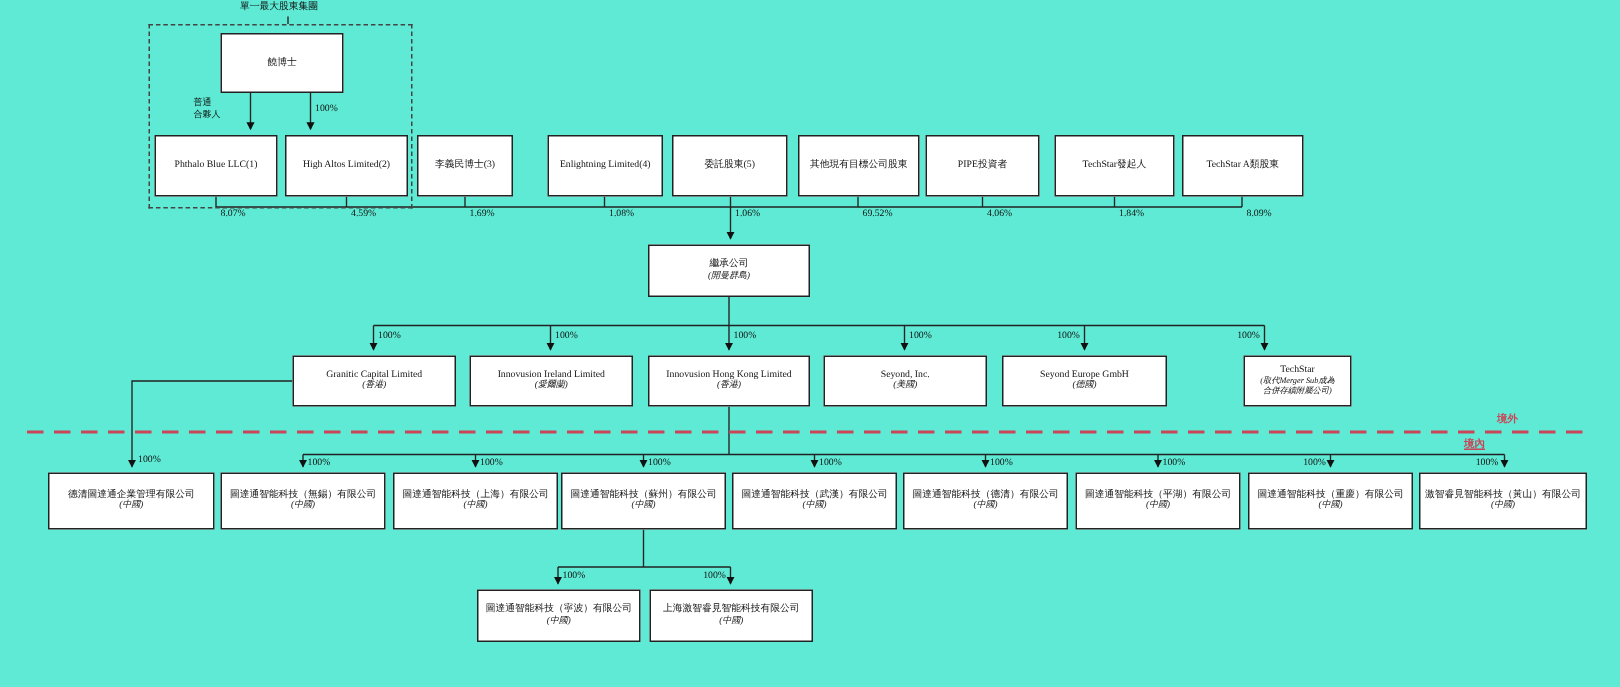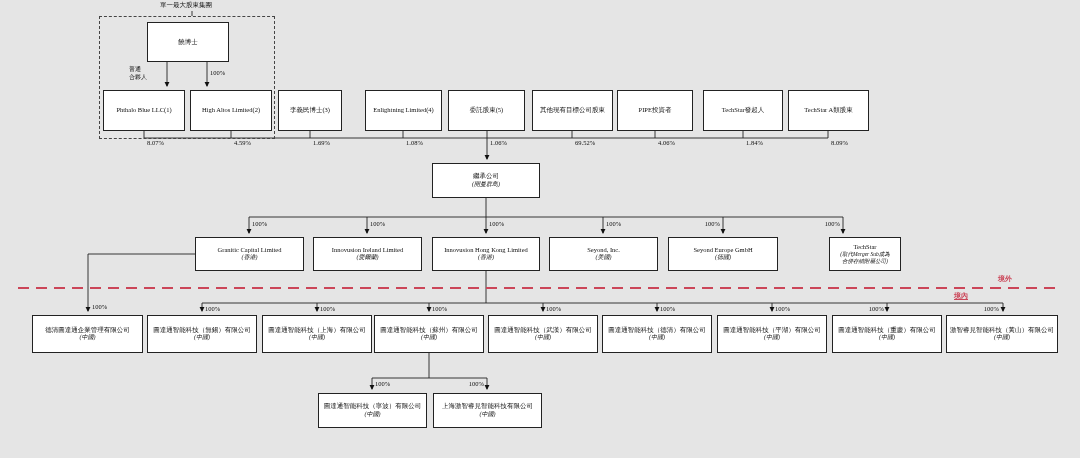--- a/index.html
+++ b/index.html
@@ -1,17 +1,17 @@
 <!DOCTYPE html>
 <html><head>
 <meta charset="utf-8">
 <style>
   html,body{margin:0;padding:0;background:#ffffff;}
   #canvas{
-    position:relative;width:1080px;height:458px;background:#e5e5e5;overflow:hidden;
+    position:relative;width:1080px;height:458px;background:#5eead4;overflow:hidden;
     font-family:"Liberation Serif","DejaVu Serif",serif;color:#111;
   }
   #wires{position:absolute;left:0;top:0;width:1080px;height:458px;}
   .ebox{
     position:absolute;box-sizing:border-box;border:1px solid #222;background:#fff;
     display:flex;flex-direction:column;align-items:center;justify-content:center;
     text-align:center;font-size:6.5px;line-height:1.3;padding:1px 2px;
   }
   .nm{display:block;white-space:pre-line;}
   .sub{display:block;font-style:italic;font-size:6px;white-space:pre-line;}
@@ -165,21 +165,21 @@
     </div>
 
   <div class="pct" style="left:252px;top:221px;">100%</div>
   <div class="pct" style="left:370px;top:221px;">100%</div>
   <div class="pct" style="left:489px;top:221px;">100%</div>
   <div class="pct" style="left:606px;top:221px;">100%</div>
   <div class="pct r" style="left:692px;top:221px;width:28px;">100%</div>
   <div class="pct r" style="left:812px;top:221px;width:28px;">100%</div>
 
   <div class="divlabel red" style="left:998px;top:276px;">境外</div>
-  <div class="divlabel red" style="left:954px;top:293px;text-decoration:underline;">境內</div>
+  <div class="divlabel red" style="left:976px;top:293px;text-decoration:underline;">境內</div>
 
   <div class="ebox" style="left:32px;top:315px;width:111px;height:38px;">
     <span class="nm">德清圖達通企業管理有限公司</span>
     <span class="sub">(中國)</span>
     </div>
   <div class="ebox" style="left:147px;top:315px;width:110px;height:38px;">
     <span class="nm">圖達通智能科技（無錫）有限公司</span>
     <span class="sub">(中國)</span>
     </div>
   <div class="ebox" style="left:262px;top:315px;width:110px;height:38px;">

